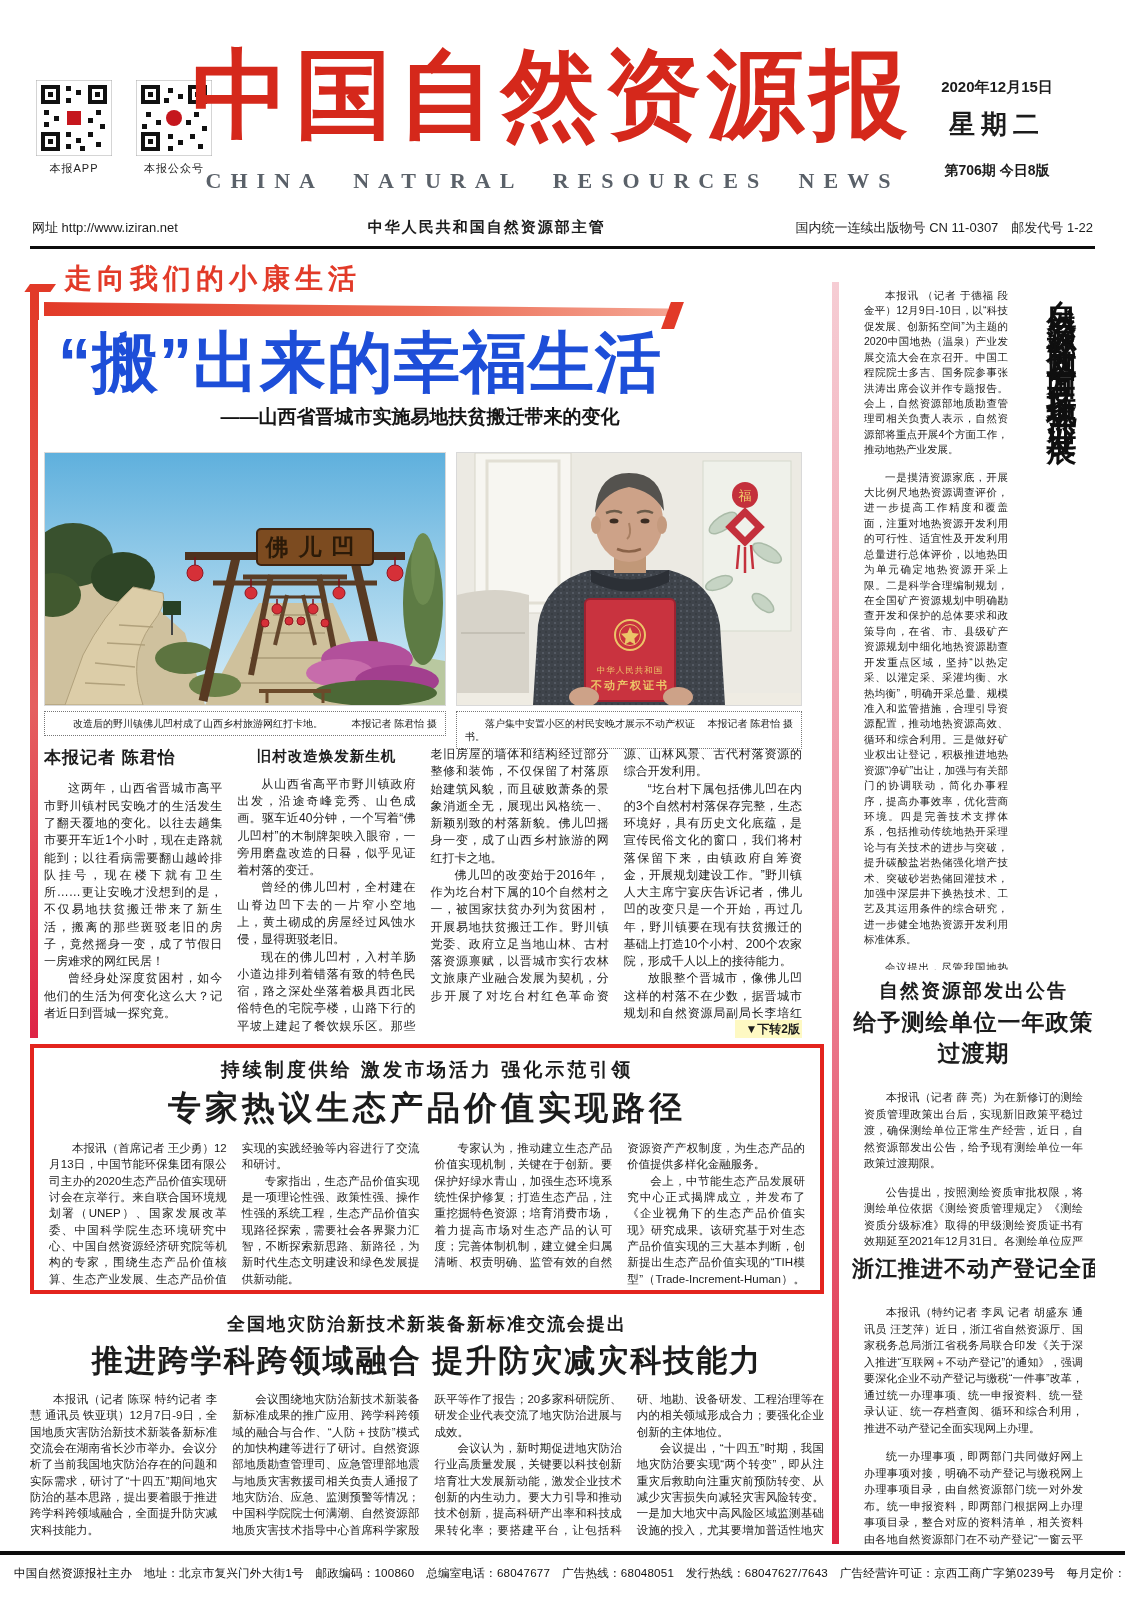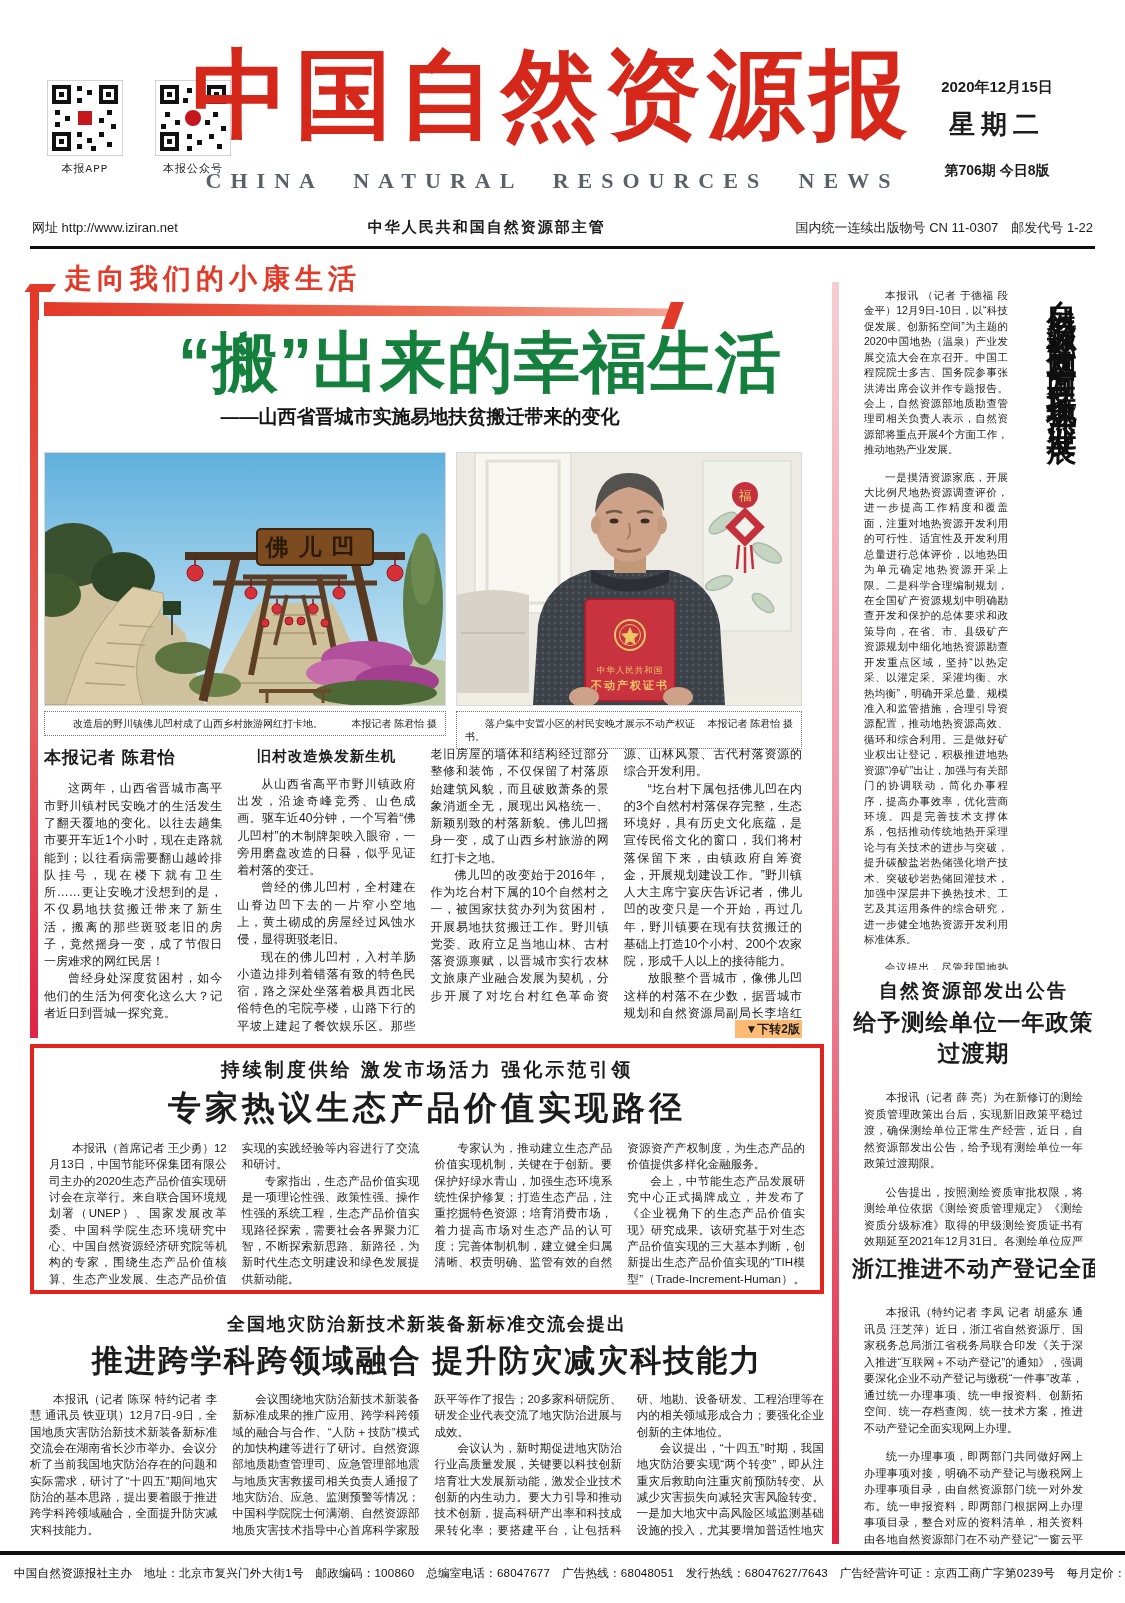--- a/index.html
+++ b/index.html
@@ -1,20 +1,20 @@
 <!DOCTYPE html>
 <html><head>
 <meta charset="utf-8">
 <style>
   html,body{margin:0;padding:0;background:#ffffff;}
   body{width:1125px;height:1603px;position:relative;overflow:hidden;
        font-family:"Liberation Sans","DejaVu Sans",sans-serif;color:#1c1c1c;
        -webkit-font-smoothing:antialiased;}
   
-  .qr-block{position:absolute;left:47px;top:80px;display:flex;gap:32px;font-family:Liberation Mono, monospace;}
+  .qr-block{position:absolute;left:36px;top:80px;display:flex;gap:24px;}
   .qr{width:76px;text-align:center;}
   .qr svg{display:block;}
   .qr-label{font-size:11px;margin-top:5px;color:#222;letter-spacing:1px;}
   .masthead-title{position:absolute;left:185px;top:40px;width:735px;text-align:center;
      font-family:"Liberation Serif","DejaVu Serif",serif;font-weight:900;
      font-size:97px;line-height:1.15;color:#d5281b;letter-spacing:6px;white-space:nowrap;}
   .masthead-en{position:absolute;left:185px;top:168px;width:735px;text-align:center;
      font-family:"Liberation Serif","DejaVu Serif",serif;font-weight:700;
      font-size:22px;color:#5a6169;letter-spacing:9px;word-spacing:16px;white-space:nowrap;}
   .dateblock{position:absolute;right:38px;top:78px;width:180px;text-align:center;}
@@ -31,38 +31,38 @@
      color:#e23a28;letter-spacing:5px;}
   .banner-bracket{position:absolute;left:0;top:26px;width:9px;height:36px;background:#e23a28;}
   .banner-bracket-top{position:absolute;left:0;top:26px;width:26px;height:8px;background:#e23a28;transform:skewX(-35deg);transform-origin:left top;}
   .banner-ribbon{position:absolute;left:14px;top:44px;width:624px;height:14px;
      background:linear-gradient(90deg,#e23a28 0%,#ec6a52 60%,#f4a492 100%);
      clip-path:polygon(0 0,100% 46%,100% 100%,0 100%);}
   .banner-hook{position:absolute;left:636px;top:44px;width:13px;height:27px;background:#e23a28;transform:skewX(-20deg);}
   .left-accent{position:absolute;left:30px;top:302px;width:8px;height:736px;
      background:linear-gradient(180deg,#e23a28 0%,#e55f5f 55%,#de2446 100%);}
   
-  .main-headline{position:absolute;left:58px;top:318px;width:724px;text-align:right;
-     font-size:66px;font-weight:900;letter-spacing:1px;color:#15803d;white-space:nowrap;}
+  .main-headline{position:absolute;left:58px;top:318px;width:724px;text-align:left;
+     font-size:66px;font-weight:900;letter-spacing:1px;color:#1d4ed8;white-space:nowrap;}
   .main-dek{position:absolute;left:58px;top:404px;width:724px;text-align:center;
      font-size:19px;font-weight:800;color:#141414;white-space:nowrap;}
   .photo-row{position:absolute;left:44px;top:452px;width:758px;display:flex;gap:10px;}
   .photo-fig{display:flex;flex-direction:column;}
   .photo-fig .ph{border:1px solid #d9d9d9;}
   .photo-caption{margin-top:5px;border:1px dotted #777;padding:5px 8px;font-size:10px;
      display:flex;justify-content:space-between;gap:12px;line-height:1.3;}
   .photo-caption .cap{text-indent:2em;}
   .photo-caption .credit{white-space:nowrap;}
   .main-text-wrap{position:absolute;left:44px;top:746px;width:758px;height:292px;}
   .main-text{height:100%;column-count:4;column-gap:15px;font-size:12px;line-height:1.44;
      text-align:justify;overflow:hidden;}
   .main-text p{margin:0;text-indent:2em;}
   .byline{font-size:17px;font-weight:900;margin:0 0 10px 0;letter-spacing:1px;}
   .inner-subhead{text-align:center;font-weight:900;font-size:14.5px;margin:9px 0;letter-spacing:1px;}
-  .turn{position:absolute;right:0;bottom:0;background:#fdba74;padding:1px 2px 0 10px;
+  .turn{position:absolute;right:0;bottom:0;background:#fef9c3;padding:1px 2px 0 10px;
      font-size:12px;font-weight:800;}
   
   .col-divider{position:absolute;left:832px;top:282px;width:7px;height:1262px;
      background:linear-gradient(180deg,#f6cdd4 0%,#ef93a4 45%,#dd2440 100%);}
   .right-zone{position:absolute;left:852px;top:276px;width:243px;height:1270px;
      display:flex;flex-direction:column;}
   .art-geo{height:694px;display:flex;gap:9px;overflow:hidden;}
   .art-geo-body{flex:1;font-size:10.5px;line-height:1.47;text-align:justify;overflow:hidden;}
   .art-geo-body p,.rt-body p{margin:12px;text-indent:2em;}
   .vert-head-wrap{width:66px;display:flex;justify-content:center;}
@@ -362,21 +362,21 @@
     <div class="rt-body">
       <p>本报讯（记者 薛 亮）为在新修订的测绘资质管理政策出台后，实现新旧政策平稳过渡，确保测绘单位正常生产经营，近日，自然资源部发出公告，给予现有测绘单位一年政策过渡期限。</p>
       <p>公告提出，按照测绘资质审批权限，将测绘单位依据《测绘资质管理规定》《测绘资质分级标准》取得的甲级测绘资质证书有效期延至2021年12月31日。各测绘单位应严格按照《中华人民共和国测绘法》等相关法律法规从事测绘活动。</p>
       <p>公告要求，新测绘资质管理政策发布实施后，测绘单位应当在2021年12月31日前按照新测绘资质管理政策向测绘资质审批机关申请核发新测绘资质证书。</p>
     </div>
   </div>
 
   <div class="art-zj">
     <div class="zj-headline">浙江推进不动产登记全面实现网上办理</div>
     <div class="rt-body">
-      <p>本报讯（特约记者 李凤 记者 胡盛东 通讯员 汪芝萍）近日，浙江省自然资源厅、国家税务总局浙江省税务局联合印发《关于深入推进“互联网＋不动产登记”的通知》，强调要深化企业不动产登记与缴税“一件事”改革，通过统一办理事项、统一申报资料、创新拓空间、统一存档查阅、统一技术方案，推进不动产登记全面实现网上办理。</p>
+      <p>本报讯（特约记者 李凤 记者 胡盛东 通讯员 汪芝萍）近日，浙江省自然资源厅、国家税务总局浙江省税务局联合印发《关于深入推进“互联网＋不动产登记”的通知》，强调要深化企业不动产登记与缴税“一件事”改革，通过统一办理事项、统一申报资料、统一登录认证、统一存档查阅、循环和综合利用，推进不动产登记全面实现网上办理。</p>
       <p>统一办理事项，即两部门共同做好网上办理事项对接，明确不动产登记与缴税网上办理事项目录，由自然资源部门统一对外发布。统一申报资料，即两部门根据网上办理事项目录，整合对应的资料清单，相关资料由各地自然资源部门在不动产登记“一窗云平台”统一采集，税务部门可以查阅相关申报资料，并共享获取纳税申报所需字段。统一登录认证，即申请人统一通过浙江政务服务网、“浙里办”APP等登录“一窗云平台”，税收管理系统与该平台对接，实现申请人一次登录认证就能办理不动产登记与缴税事项。统一存档查阅，即推进不动产登记与缴税业务办理材料全程电子化，统一受理的电子资料由自然资源部门集中归档，税务部门可按需查阅。统一技术方案，即两部门原则上仅保留地市级层面信息共享，县区级信息接入地市级系统进行共享。</p>
     </div>
   </div>
 </div>
 
 <div class="eco-box">
   <div class="eco-kicker">持续制度供给 激发市场活力 强化示范引领</div>
   <div class="eco-headline">专家热议生态产品价值实现路径</div>
   <div class="eco-text">
     <p>本报讯（首席记者 王少勇）12月13日，中国节能环保集团有限公司主办的2020生态产品价值实现研讨会在京举行。来自联合国环境规划署（UNEP）、国家发展改革委、中国科学院生态环境研究中心、中国自然资源经济研究院等机构的专家，围绕生态产品价值核算、生态产业发展、生态产品价值实现的实践经验等内容进行了交流和研讨。</p>

